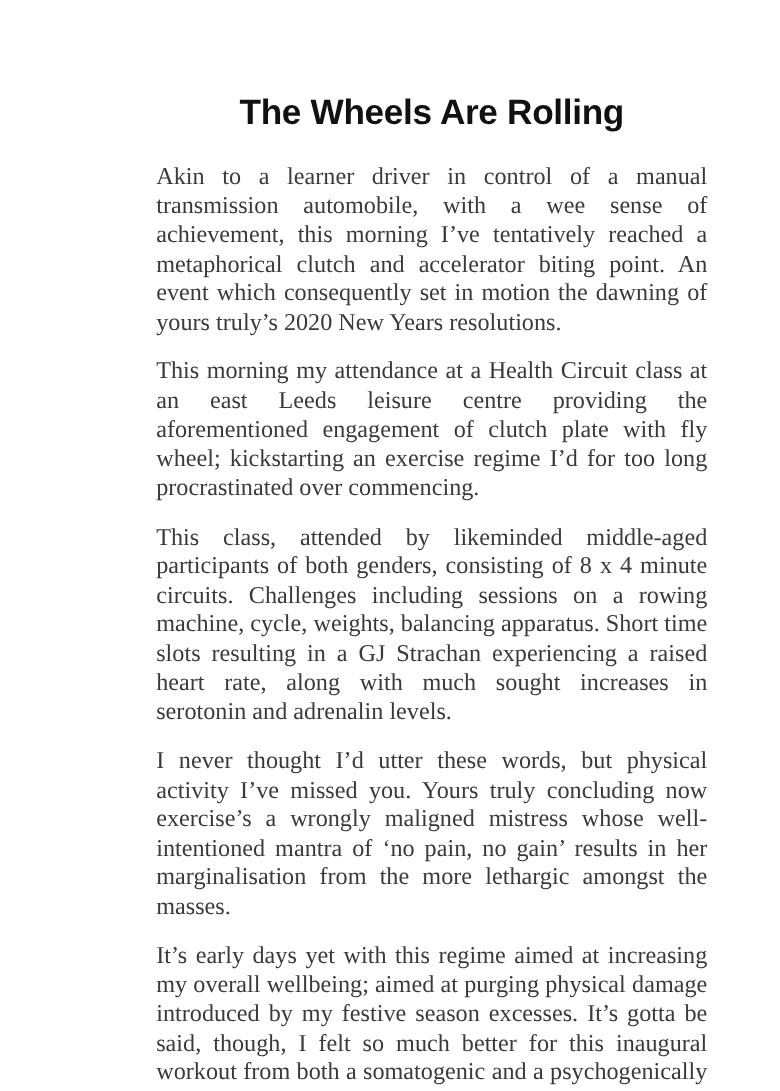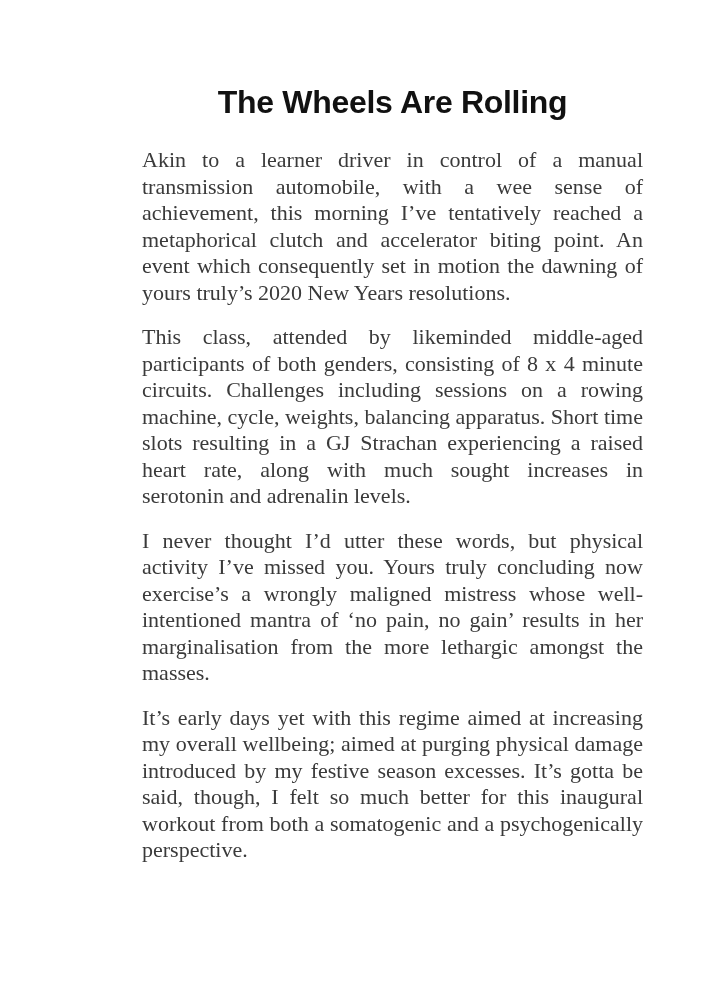--- a/index.html
+++ b/index.html
@@ -61,18 +61,19 @@
     }
   </style>
 </head>
 <body>
 
 <div class="page">
   <h1 class="title">The Wheels Are Rolling</h1>
 
   <div class="body-text">
     <p>Akin to a learner driver in control of a manual transmission automobile, with a wee sense of achievement, this morning I’ve tentatively reached a metaphorical clutch and accelerator biting point. An event which consequently set in motion the dawning of yours truly’s 2020 New Years resolutions.</p>
+    <p>This morning my attendance at a Health Circuit class at an east Leeds leisure centre providing the aforementioned engagement of clutch plate with fly wheel; kickstarting an exercise regime I’d for too long procrastinated over commencing.</p>
     <p>This class, attended by likeminded middle-aged participants of both genders, consisting of 8 x 4 minute circuits. Challenges including sessions on a rowing machine, cycle, weights, balancing apparatus. Short time slots resulting in a GJ Strachan experiencing a raised heart rate, along with much sought increases in serotonin and adrenalin levels.</p>
     <p>I never thought I’d utter these words, but physical activity I’ve missed you. Yours truly concluding now exercise’s a wrongly maligned mistress whose well-intentioned mantra of ‘no pain, no gain’ results in her marginalisation from the more lethargic amongst the masses.</p>
     <p>It’s early days yet with this regime aimed at increasing my overall wellbeing; aimed at purging physical damage introduced by my festive season excesses. It’s gotta be said, though, I felt so much better for this inaugural workout from both a somatogenic and a psychogenically perspective.</p>
   </div>
 
 </div>
 
 </body></html>

